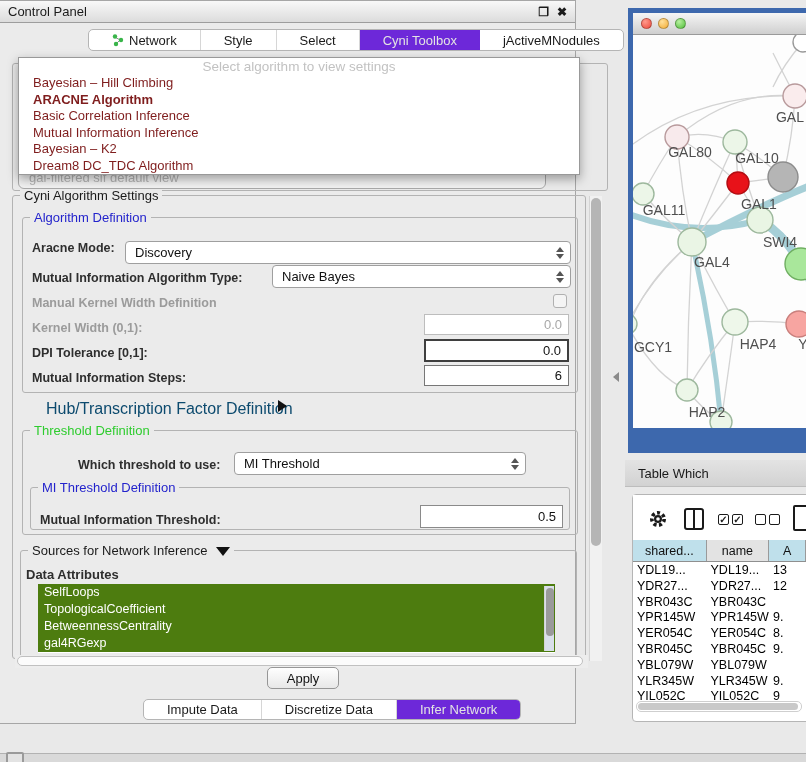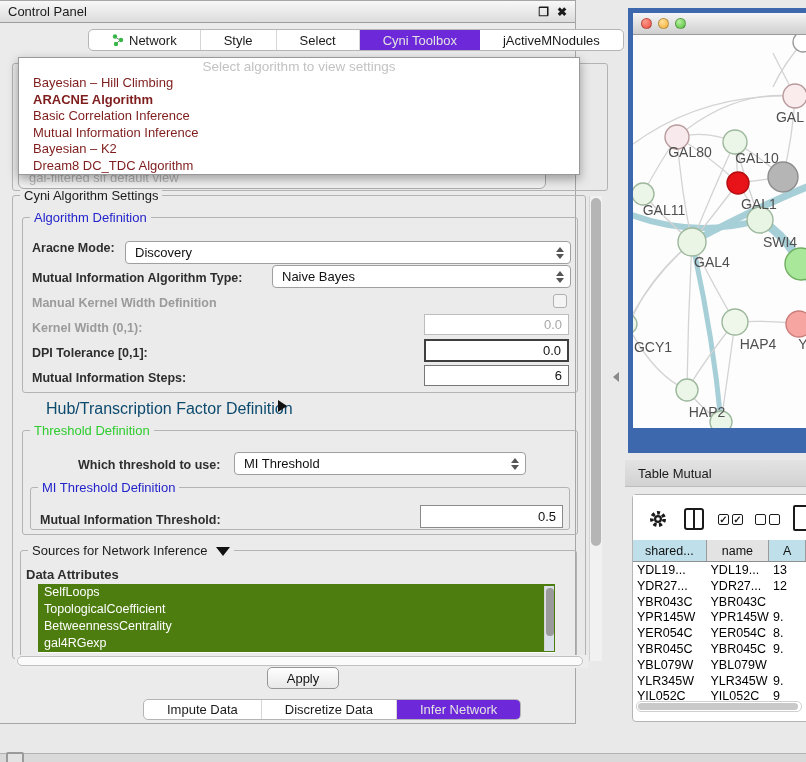--- a/index.html
+++ b/index.html
@@ -322,21 +322,21 @@
           <text x="147" y="212" text-anchor="middle" font-size="14" fill="#4f4f4f" font-family="&quot;Liberation Sans&quot;, sans-serif">SWI4</text>
           <text x="20" y="317" text-anchor="middle" font-size="14" fill="#4f4f4f" font-family="&quot;Liberation Sans&quot;, sans-serif">GCY1</text>
           <text x="125" y="314" text-anchor="middle" font-size="14" fill="#4f4f4f" font-family="&quot;Liberation Sans&quot;, sans-serif">HAP4</text>
           <text x="170" y="314" text-anchor="middle" font-size="14" fill="#4f4f4f" font-family="&quot;Liberation Sans&quot;, sans-serif">Y</text>
           <text x="74" y="382" text-anchor="middle" font-size="14" fill="#4f4f4f" font-family="&quot;Liberation Sans&quot;, sans-serif">HAP2</text>
         </svg>
     </div>
   </div>
 
   <div class="tp-header">
-    <span>Table Mutual</span>
+    <span>Table Which</span>
   </div>
 
   <div class="tp-window"></div>
 
   <div class="tp-toolbar">
     <svg style="position:absolute; left:15px; top:14px;" width="20" height="20" viewBox="0 0 20 20">
       <circle cx="10" cy="10" r="6.2" fill="none" stroke="#1a1a1a" stroke-width="3.6" stroke-dasharray="3 2.5"></circle>
       <circle cx="10" cy="10" r="4" fill="#1a1a1a"></circle>
       <circle cx="10" cy="10" r="1.8" fill="#fff"></circle>
     </svg>

